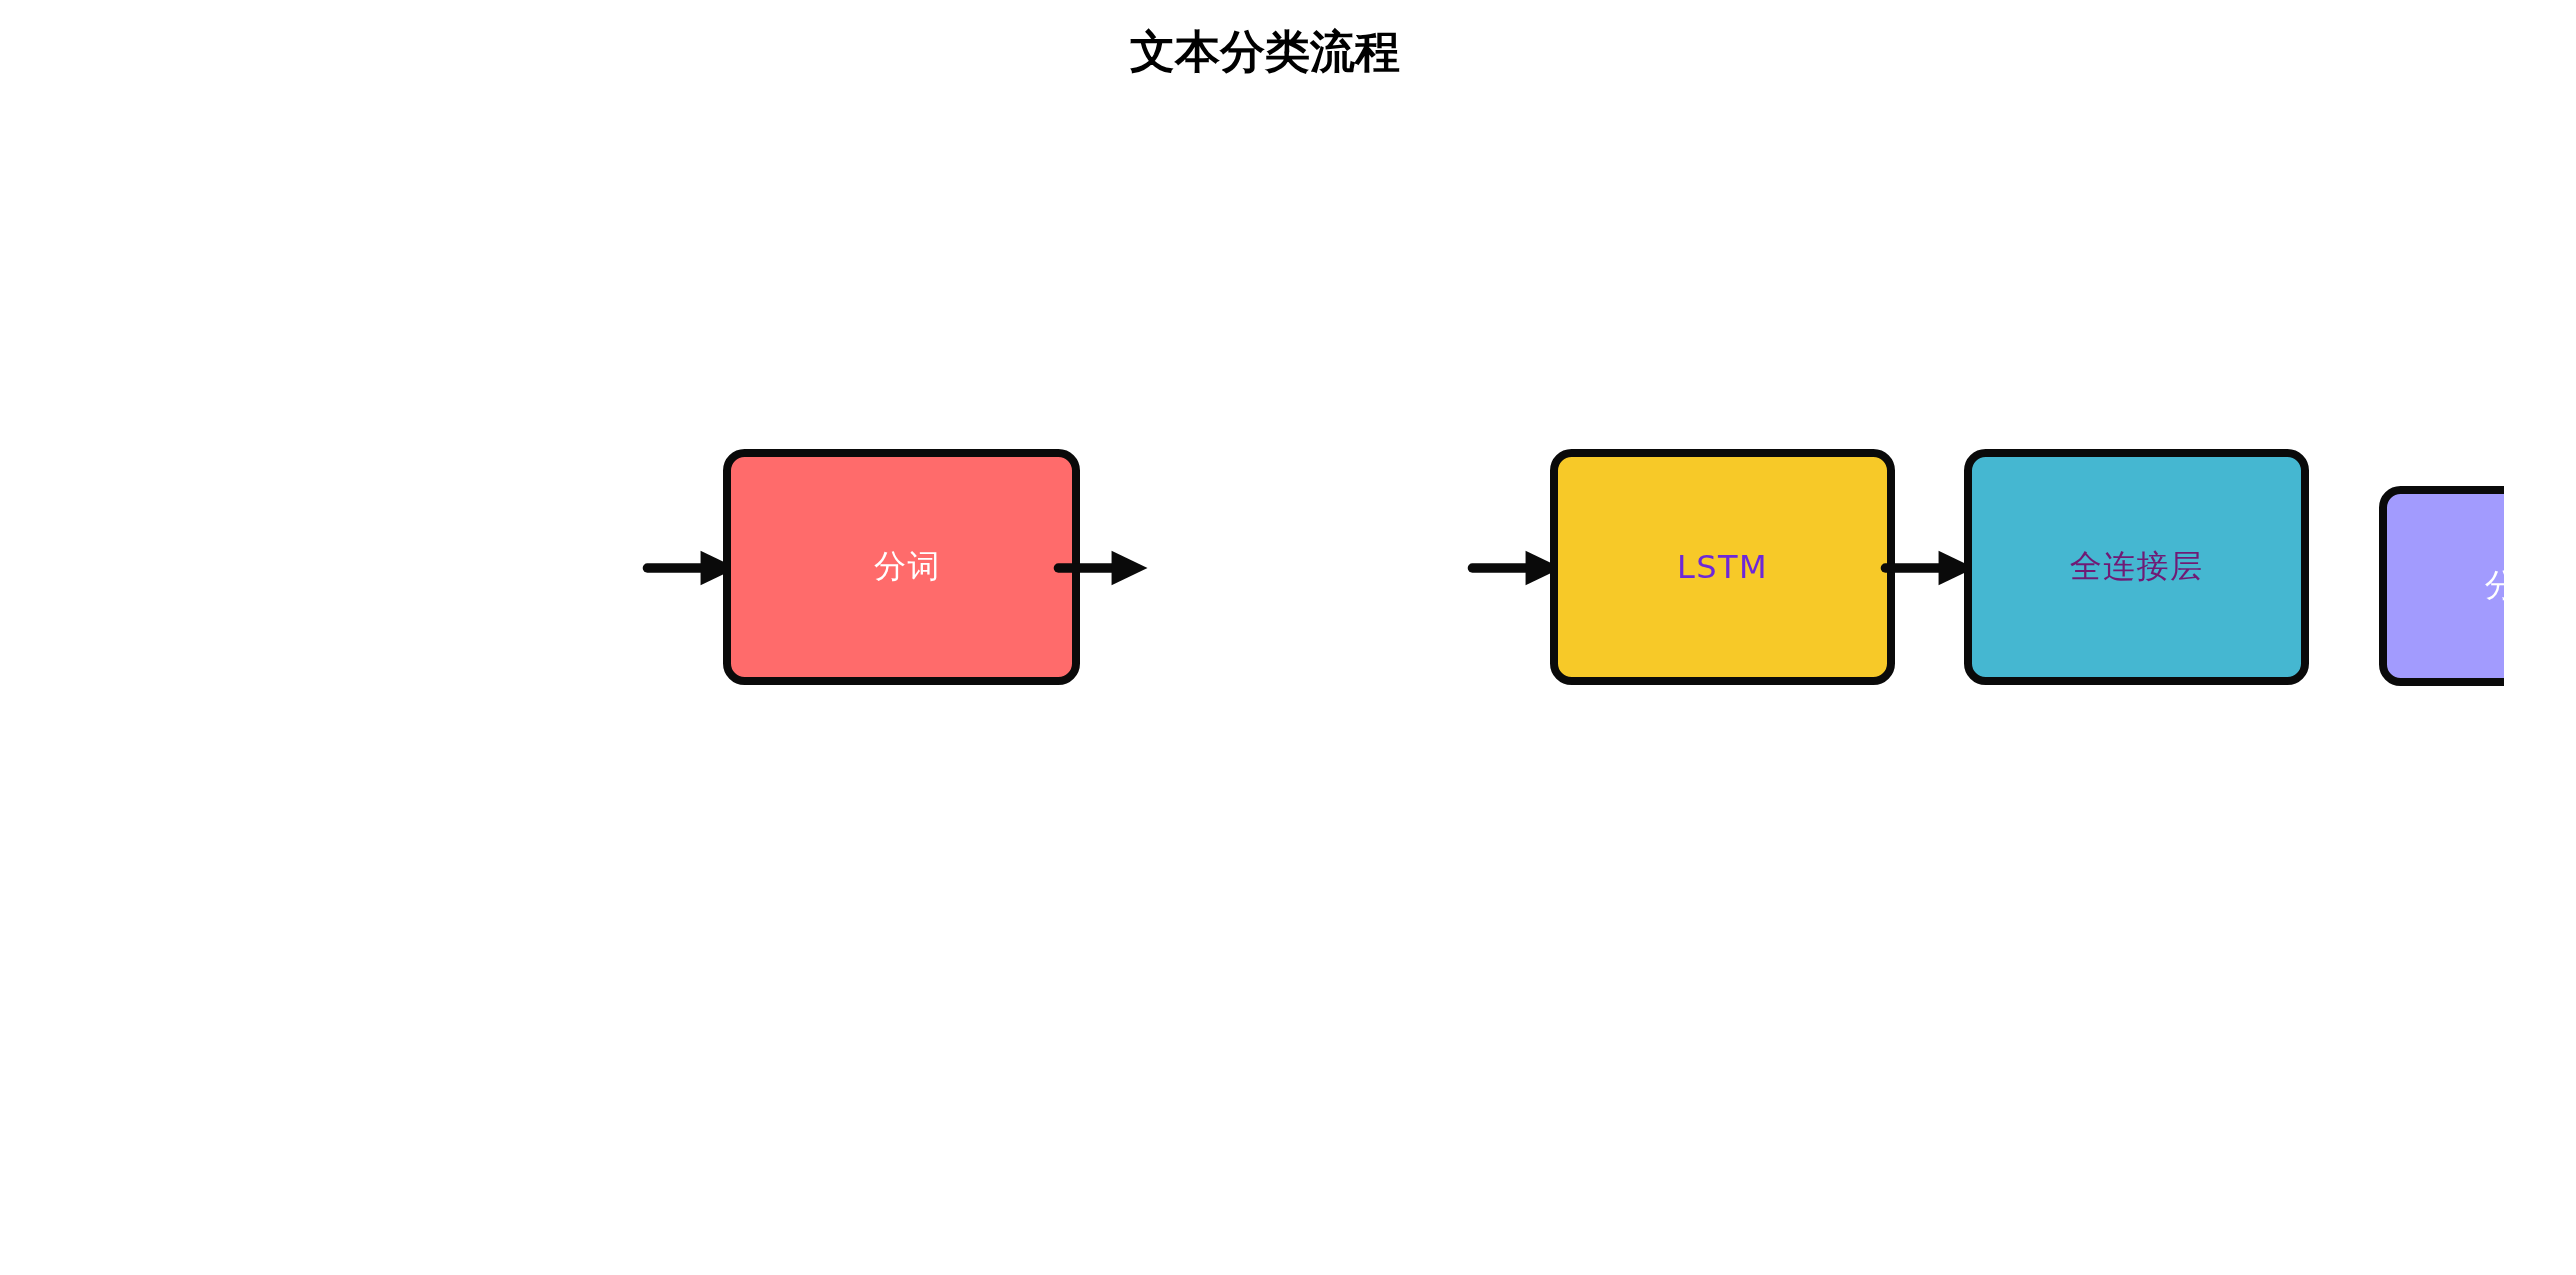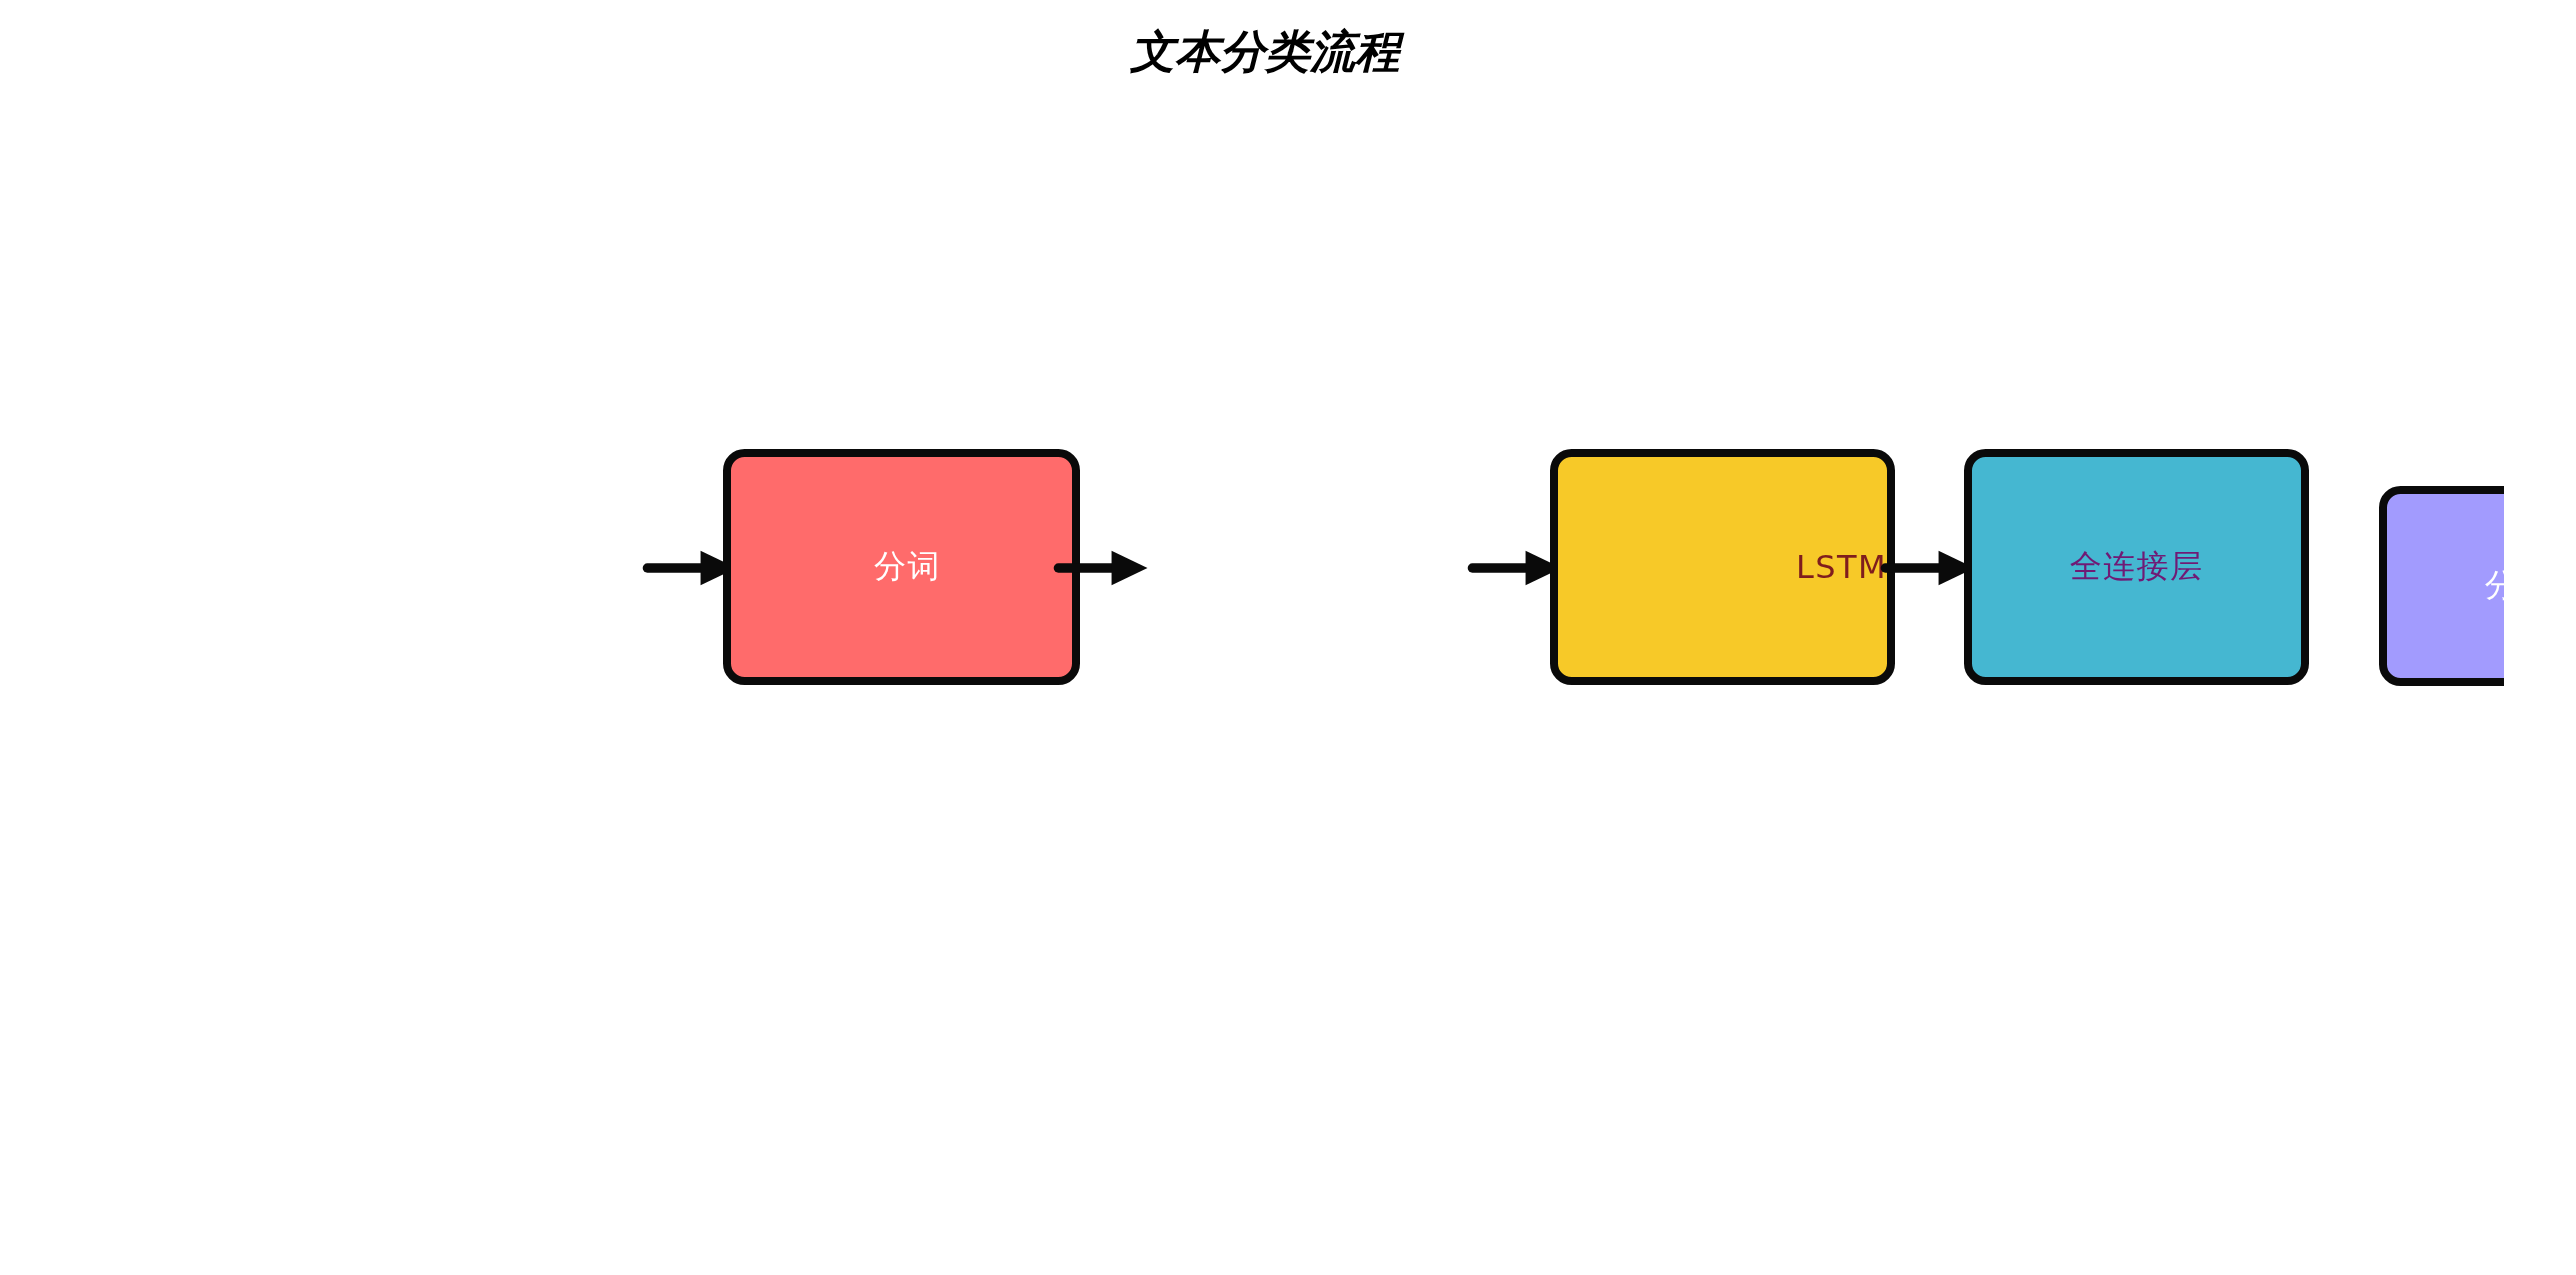--- a/index.html
+++ b/index.html
@@ -31,21 +31,20 @@
   }
   .title {
     position: absolute;
     left: 1265px;
     top: 21.6px;
     transform: translateX(-50%);
     font-size: 45px;
     font-weight: bold;
     color: #000000;
     white-space: nowrap;
-    font-style: italic;
   }
   .node {
     position: absolute;
     top: 449px;
     width: 329px;          
     height: 220px;         
     border: 8.6px solid var(--line-color, #0a0a0a);
     border-radius: 21.6px;
     display: flex;
     align-items: center;
@@ -113,21 +112,21 @@
     </span>
 
 
     <span class="arrow a2">
       <svg width="101" height="46" viewBox="0 0 140 64">
         <line x1="10" y1="32" x2="90" y2="32" stroke-width="13" stroke-linecap="round"></line>
         <polygon points="84,8 84,56 134,32"></polygon>
       </svg>
     </span>
 
-    <div class="node n3" style="background-color: rgb(247, 201, 40); color: #7f1d1d; justify-content: flex-end;">
+    <div class="node n3" style="background-color: rgb(247, 201, 40); color: #6d28d9;">
       <span>LSTM</span>
     </div>
 
     <span class="arrow a3">
       <svg width="101" height="46" viewBox="0 0 140 64">
         <line x1="10" y1="32" x2="90" y2="32" stroke-width="13" stroke-linecap="round"></line>
         <polygon points="84,8 84,56 134,32"></polygon>
       </svg>
     </span>
 

